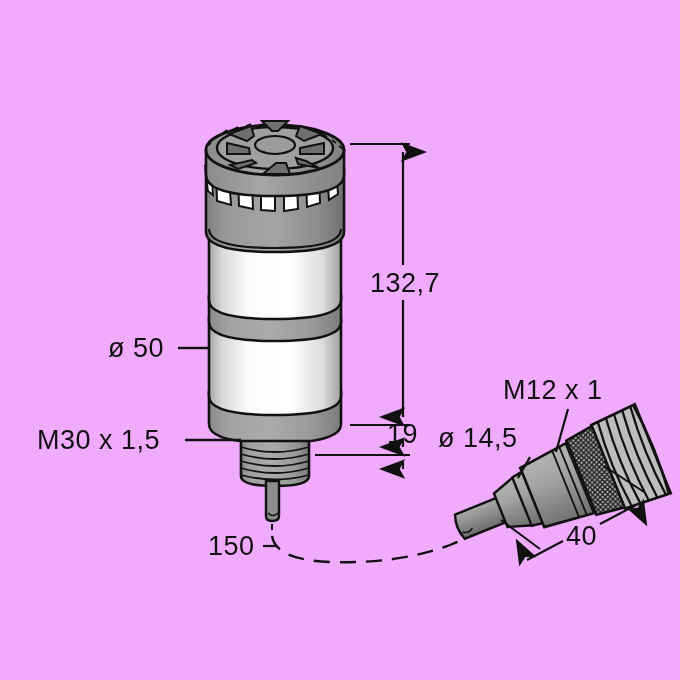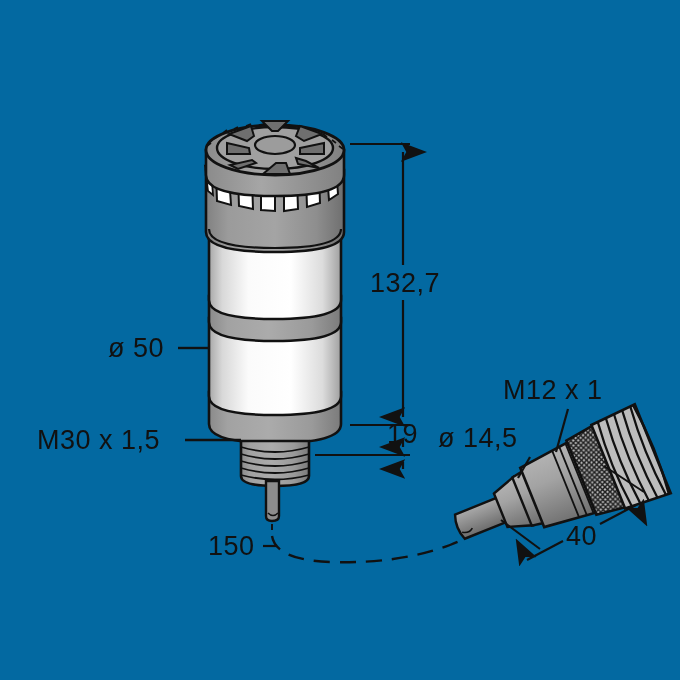--- a/index.html
+++ b/index.html
@@ -4,21 +4,21 @@
 <style>
   html, body {
     margin: 0;
     padding: 0;
     background: #ffffff;
   }
   #stage {
     position: relative;
     width: 680px;
     height: 680px;
-    background: #0369a1;
+    background: #f0abfc;
     font-family: "Liberation Sans", sans-serif;
     overflow: hidden;
   }
   #drawing {
     position: absolute;
     left: 0;
     top: 0;
     width: 680px;
     height: 680px;
   }

